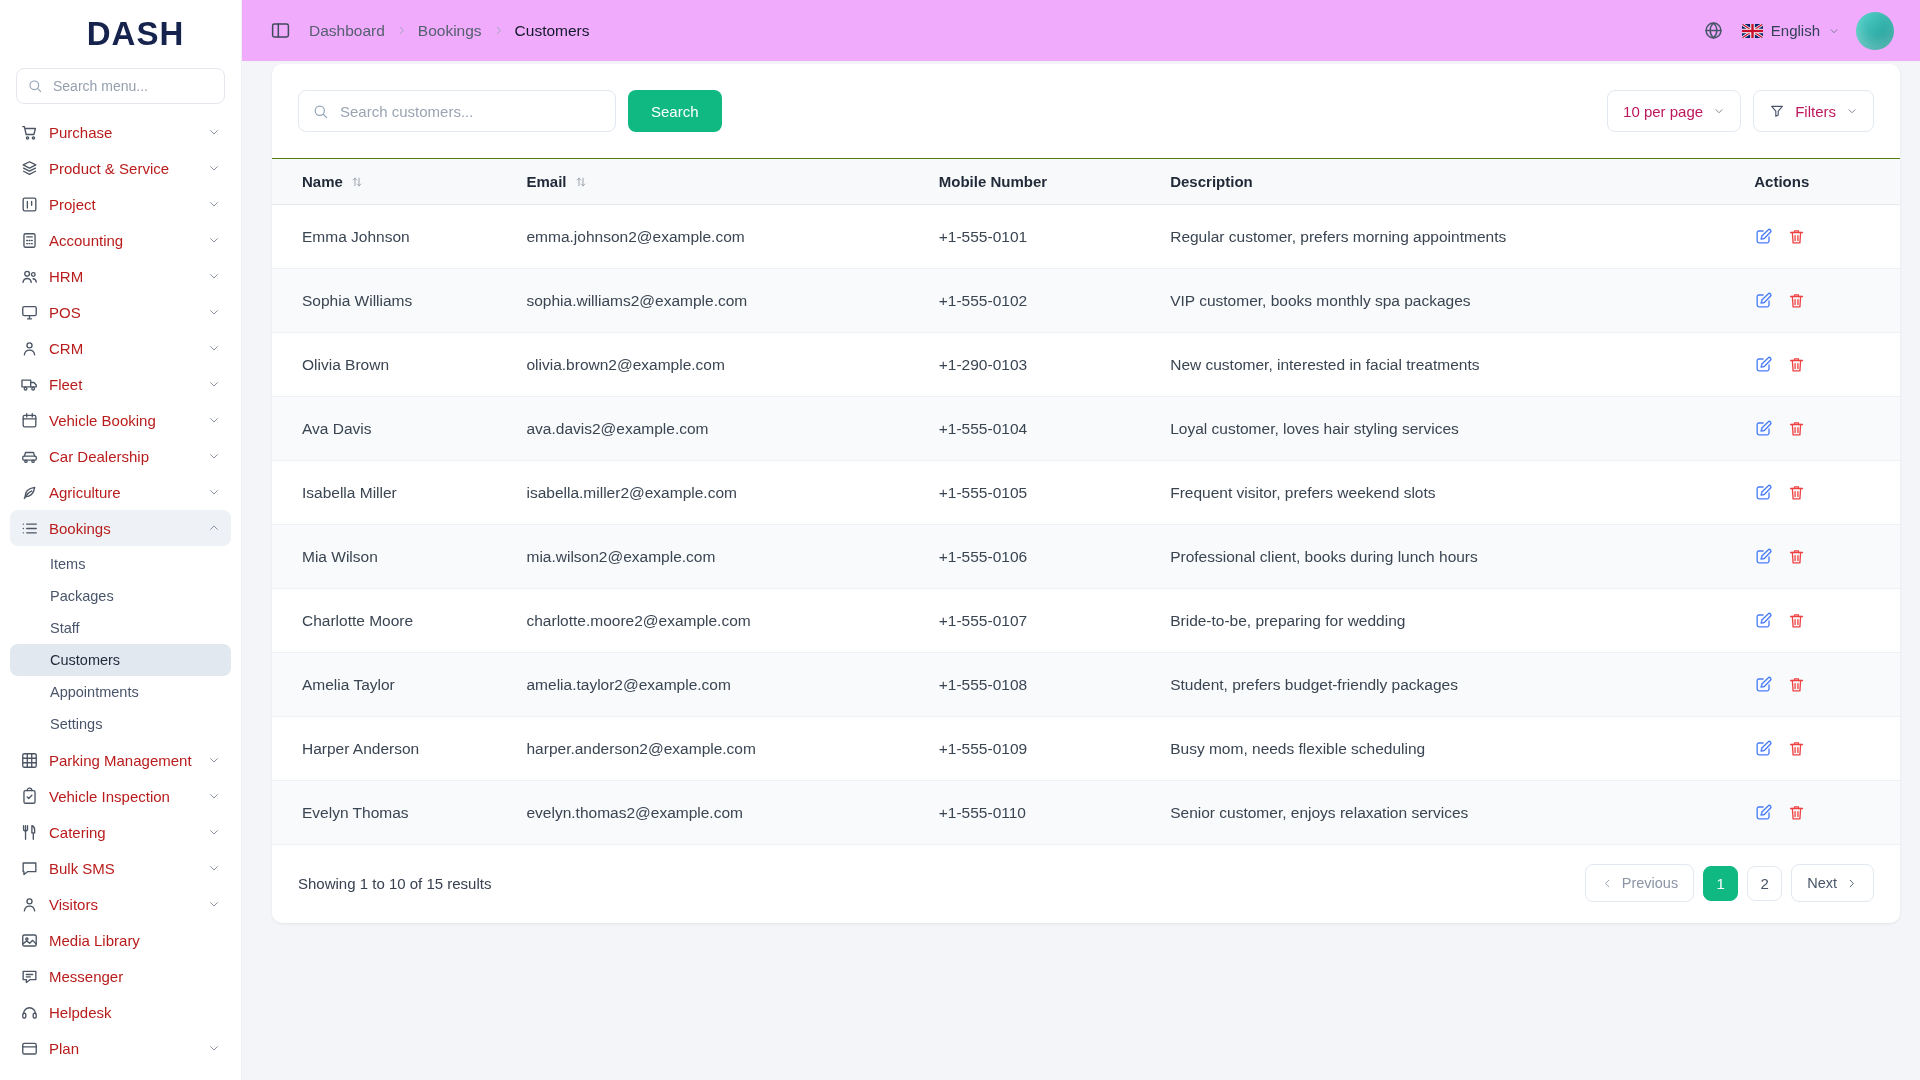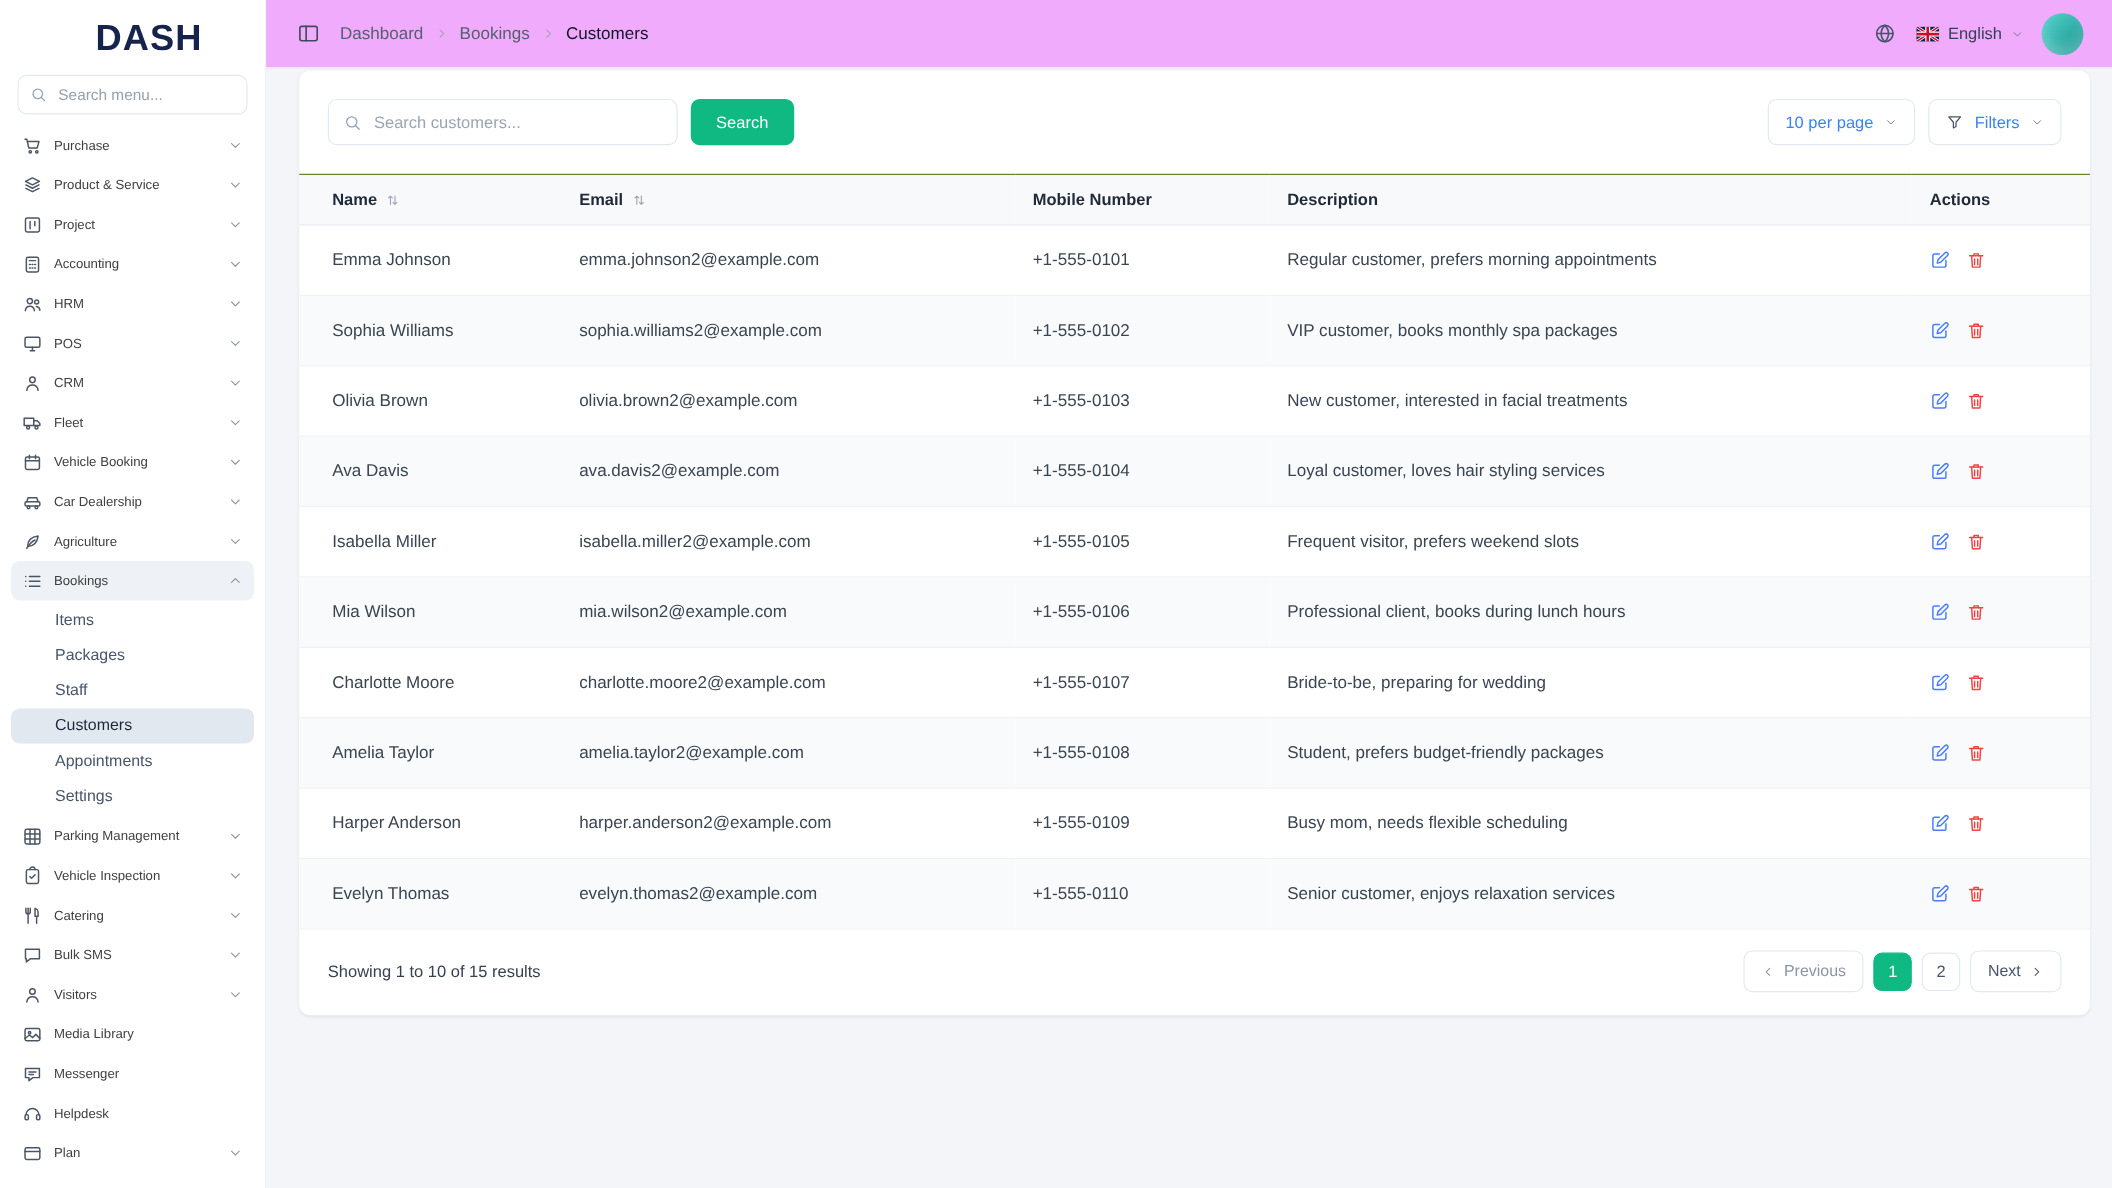--- a/index.html
+++ b/index.html
@@ -16,21 +16,21 @@
   .app { display:flex; width:1920px; height:1080px; }
 
   
   .sidebar { width:242px; background:#ffffff; height:100%; flex-shrink:0; overflow:hidden; border-right:1px solid #eef1f4; }
   .logo { height:56px; display:flex; align-items:center; justify-content:center; font-size:33px; font-weight:800; letter-spacing:1px; color:#15234d; cursor:pointer; margin-top:6px;margin-left:30px; }
   .menu-search { height:36px; margin:6px 16px 8px; border:1px solid #e4e8ee; border-radius:8px; display:flex; align-items:center; gap:8px; padding:0 10px; background:#fff; }
   .menu-search .icn svg { width:16px; height:16px; color:#94a3b8; }
   .menu-search input { border:none; outline:none; width:100%; font-size:14px; font-family:inherit; color:#334155; background:transparent; }
   .menu-search input::placeholder { color:#96a0ae; }
   .nav { padding:2px 10px 6px; }
-  .nav-item { display:flex; align-items:center; gap:10px; height:36px; padding:0 10px; border-radius:8px; cursor:pointer; color:#404040; font-size:12px; }
+  .nav-item { display:flex; align-items:center; gap:10px; height:36px; padding:0 10px; border-radius:8px; cursor:pointer; color:#b91c1c; font-size:15px; }
   .nav-item.open { background:#eef2f6; }
   .nav-icn svg { width:19px; height:19px; color:#4b5563; }
   .nav-lbl { flex:1; white-space:nowrap; overflow:hidden; text-overflow:ellipsis; }
   .nav-chev svg { width:14px; height:14px; color:#8a93a3; }
   .nav-sub { padding:2px 0; }
   .nav-sub-item { height:32px; line-height:32px; padding-left:40px; border-radius:8px; color:#49556a; font-size:14.5px; cursor:pointer; }
   .nav-sub-item.active { background:#e2e8f0; color:#1e293b; }
 
   
   .main { flex:1; display:flex; flex-direction:column; min-width:0; }
@@ -58,21 +58,21 @@
 
   .card { margin:2px 20px 24px 30px; background:#ffffff; border-radius:10px; box-shadow:0 1px 3px rgba(15,23,42,.07); padding-top:26px; }
 
   .toolbar { display:flex; align-items:center; gap:12px; padding:0 26px 26px; }
   .search-box { width:318px; height:42px; border:1px solid #e2e8f0; border-radius:8px; display:flex; align-items:center; gap:9px; padding:0 13px; }
   .search-box .icn svg { width:17px; height:17px; color:#94a3b8; }
   .search-box input { border:none; outline:none; width:100%; font-size:15px; font-family:inherit; color:#334155; }
   .search-box input::placeholder { color:#9aa4b2; }
   .btn-primary { height:42px; padding:0 23px; border:none; border-radius:8px; background:var(--accent); color:#fff; font-size:15px; font-weight:500; }
   .spacer { flex:1; }
-  .select { height:42px; border:1px solid #e2e8f0; border-radius:8px; background:#fff; display:flex; align-items:center; gap:10px; padding:18px 15px; font-size:15px; color:#3b82f6; cursor:pointer; }
+  .select { height:42px; border:1px solid #e2e8f0; border-radius:8px; background:#fff; display:flex; align-items:center; gap:10px; padding:18px 15px; font-size:15px; color:#be185d; cursor:pointer; }
   .select .icn svg { width:16px; height:16px; color:#475569; }
   .select .chev svg { width:12px; height:12px; color:#6b7280; }
 
   table.tbl { width:100%; border-collapse:collapse; table-layout:fixed; }
   .tbl col.c1 { width:236px; } .tbl col.c2 { width:408px; } .tbl col.c3 { width:229px; }
   .tbl col.c4 { width:578px; } .tbl col.c5 { width:160px; }
   .tbl th { background:#f8f9fb; border-top:1px solid #4d7c0f; border-bottom:1px solid #e7ebf0; height:46px; text-align:left; font-size:15px; font-weight:700; color:#1f2937; padding:0 16px; }
   .tbl th:first-child, .tbl td:first-child { padding-left:30px; }
   .tbl th .th-wrap { display:flex; align-items:center; gap:7px; }
   .tbl th .sort svg { width:14px; height:14px; color:#9ca3af; }
@@ -576,21 +576,21 @@
                     <path d="M4.5 7h15"></path>
                     <path d="M9.5 7V4.8h5V7"></path>
                     <path d="M6.8 7l.9 13h8.6l.9-13"></path>
                     <path d="M10.2 10.8v6.4M13.8 10.8v6.4"></path>
                   </svg>
                 </span></td>
             </tr>
             <tr>
               <td>Olivia Brown</td>
               <td>olivia.brown2@example.com</td>
-              <td>+1-555-0103</td>
+              <td>+1-290-0103</td>
               <td>New customer, interested in facial treatments</td>
               <td><span class="act edit">
                   <svg viewBox="0 0 24 24" fill="none" stroke="currentColor" stroke-width="1.7" stroke-linecap="round" stroke-linejoin="round">
                     <path d="M11.5 5H6.2C5 5 4 6 4 7.2v10.6C4 19 5 20 6.2 20h10.6c1.2 0 2.2-1 2.2-2.2v-5.3"></path>
                     <path d="M17.8 3.7a2.1 2.1 0 0 1 3 3L13 14.5l-4 .9.9-4 7.9-7.7z"></path>
                   </svg>
                 </span><span class="act del">
                   <svg viewBox="0 0 24 24" fill="none" stroke="currentColor" stroke-width="1.7" stroke-linecap="round" stroke-linejoin="round">
                     <path d="M4.5 7h15"></path>
                     <path d="M9.5 7V4.8h5V7"></path>

